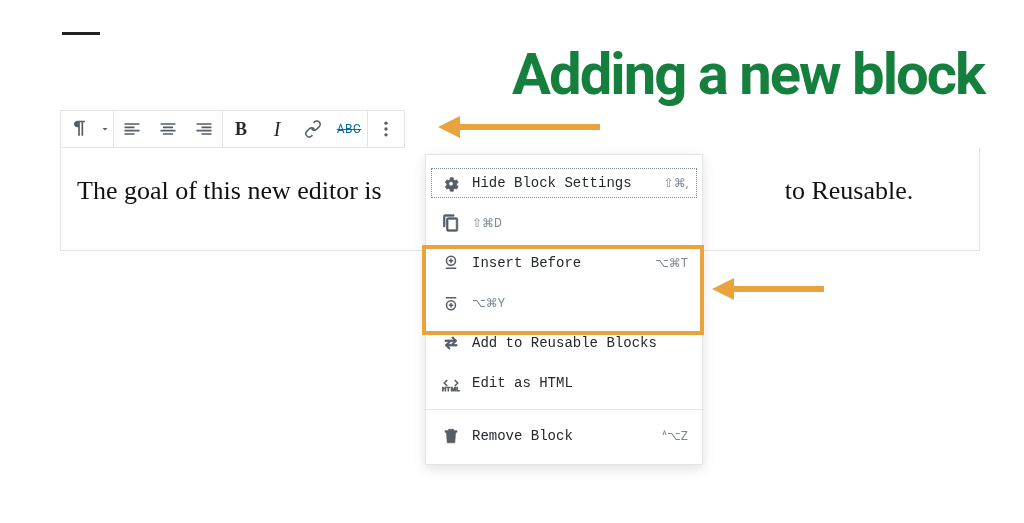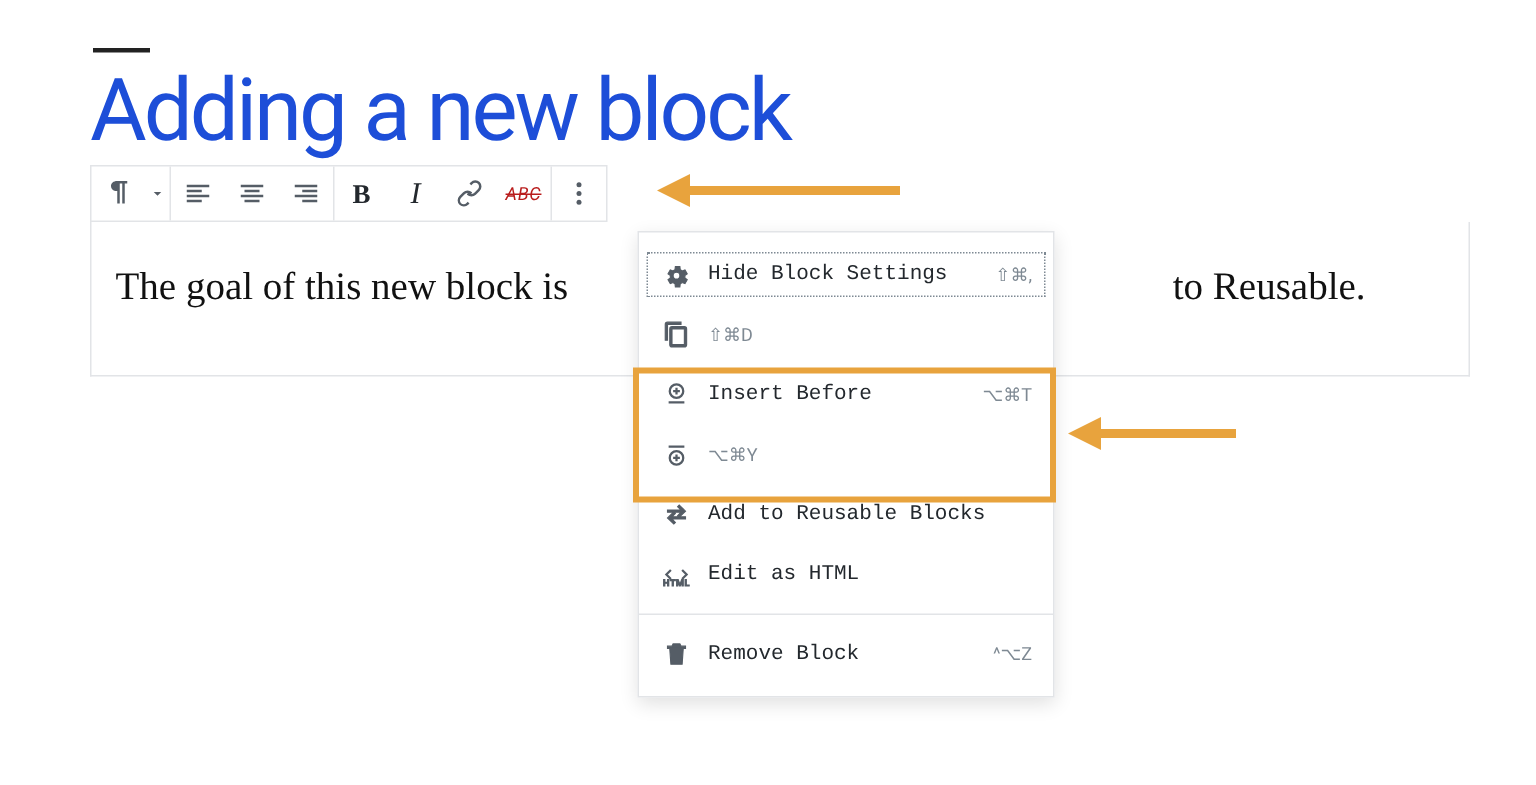--- a/index.html
+++ b/index.html
@@ -15,25 +15,26 @@
   }
   .page { position: absolute; left: 60px; top: 0; right: 40px; }
   .hr-short {
     width: 38px;
     height: 3px;
     background: #222;
     margin: 32px 0 10px 2px;
   }
   .title {
     font-size: 58px;
-    font-weight: 400;
+    font-weight: 700;
     letter-spacing: -2px;
-    color: #1d4ed8;
+    color: #15803d;
     margin: 0 0 6px 0;
     line-height: 1.0;
+    text-align: right;
   }
 
   .block-wrap {
     position: absolute;
     left: 0; top: 110px;
     width: 920px;
   }
 
   .toolbar {
     display: flex;
@@ -55,21 +56,21 @@
     display: flex;
     align-items: center;
     justify-content: center;
     color: #555d66;
     cursor: pointer;
   }
   .tb-btn.narrow { width: 16px; }
   .tb-btn svg { width: 20px; height: 20px; fill: #555d66; }
   .tb-btn.bold-b { font-weight: 700; font-size: 18px; font-family: Georgia, serif; color:#23282d;}
   .tb-btn.italic-i { font-style: italic; font-size: 20px; font-family: Georgia, serif; color:#23282d;}
-  .tb-btn.strike { text-decoration: line-through; font-size: 12px; letter-spacing: 0.5px; color:#b91c1c;font-style:italic;}
+  .tb-btn.strike { text-decoration: line-through; font-size: 12px; letter-spacing: 0.5px; color:#0369a1;}
 
   .content-box {
     border: 1px solid #e2e4e7;
     border-top: none;
     padding: 26px 16px 42px 16px;
     font-family: Georgia, "Times New Roman", serif;
     font-size: 26px;
     color: #111;
     line-height: 1.3;
   }
@@ -204,21 +205,21 @@
           <svg viewBox="0 0 24 24">
               <circle cx="12" cy="5" r="2"></circle>
               <circle cx="12" cy="12" r="2"></circle>
               <circle cx="12" cy="19" r="2"></circle>
             </svg>
         </div>
       </div>
     </div>
 
     <div class="content-box">
-      <span>The goal of this new block is </span><span style="visibility:hidden;">xxxxxxxxxxxxxxxxxxxxxxxxxxxxxx</span><span> to Reusable.</span>
+      <span>The goal of this new editor is </span><span style="visibility:hidden;">xxxxxxxxxxxxxxxxxxxxxxxxxxxxxx</span><span> to Reusable.</span>
     </div>
   </div>
 
   <div class="dropdown">
     <div class="dd-item focused">
       <span class="dd-icon">
         <svg viewBox="0 0 24 24">
             <path d="M19.43 12.98l2.11-1.65-2-3.46-2.51.96a7.03 7.03 0 0 0-1.69-.98L15 5h-4l-.34 2.85c-.6.25-1.17.58-1.69.98l-2.51-.96-2 3.46 2.11 1.65c-.05.34-.08.68-.08 1.02s.03.68.08 1.02L4.46 16.67l2 3.46 2.51-.96c.52.4 1.09.73 1.69.98L11 23h4l.34-2.85c.6-.25 1.17-.58 1.69-.98l2.51.96 2-3.46-2.11-1.65c.05-.34.08-.68.08-1.02s-.03-.68-.08-1.02zM12 16a3 3 0 1 1 0-6 3 3 0 0 1 0 6z"></path>
           </svg>
       </span>

